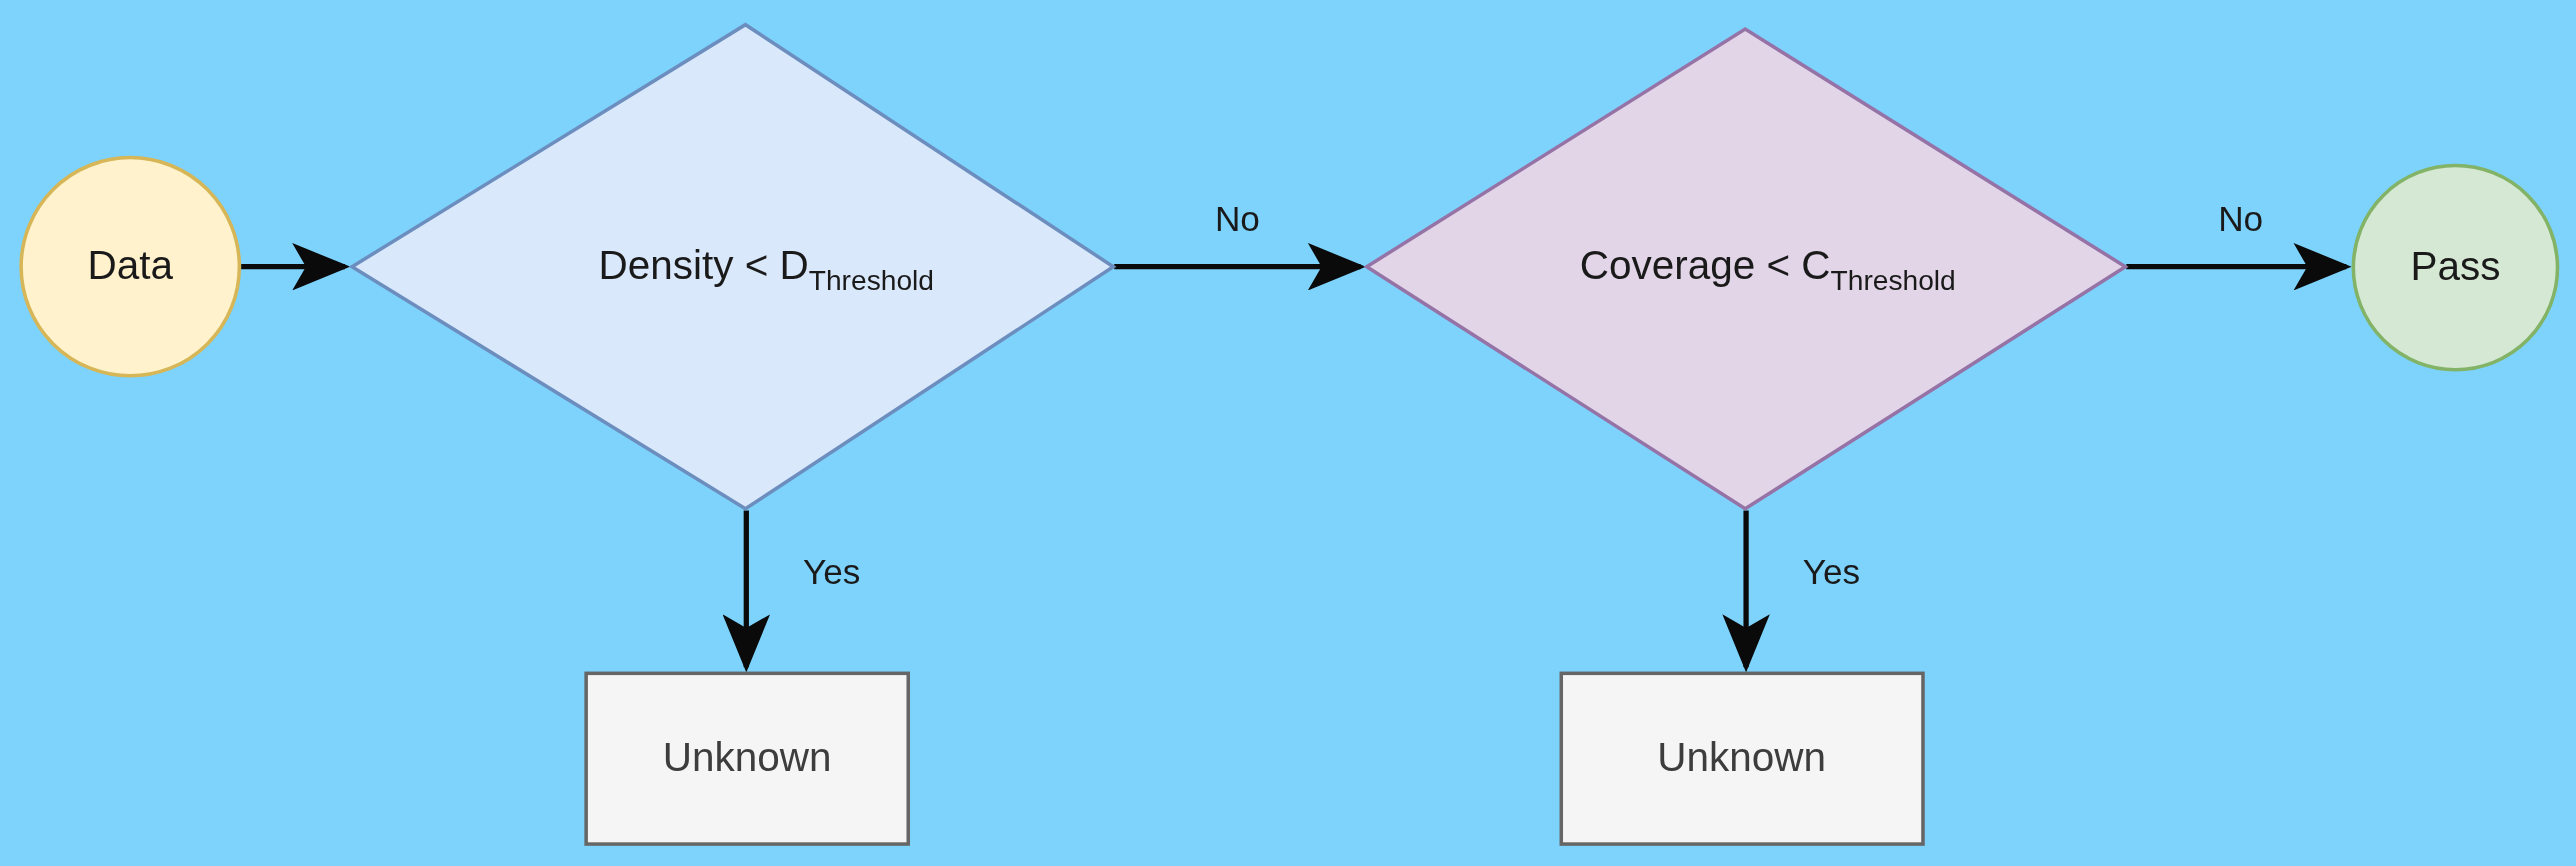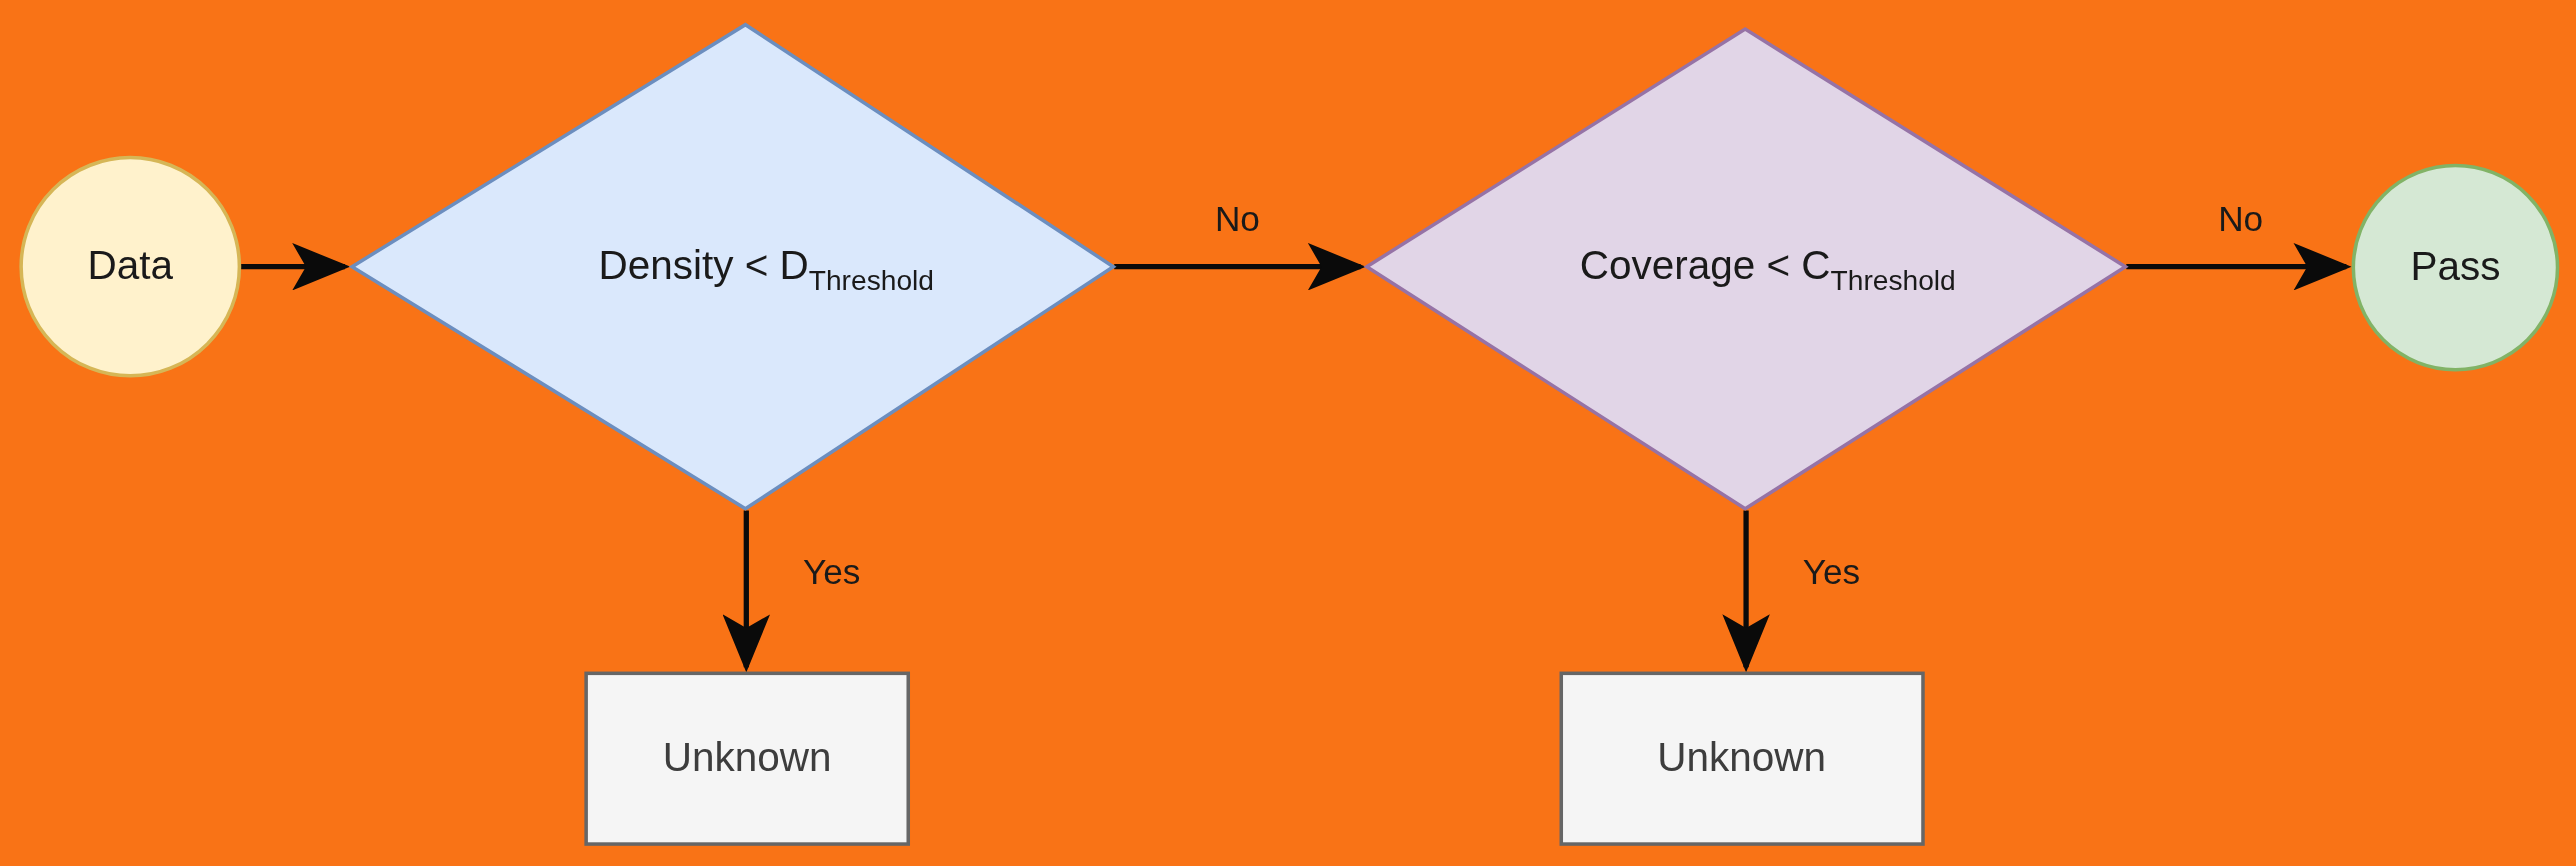--- a/index.html
+++ b/index.html
@@ -7,21 +7,21 @@
     padding: 0;
     background: #ffffff;
   }
   body {
     font-family: "Liberation Sans", sans-serif;
   }
   #canvas {
     position: relative;
     width: 2576px;
     height: 867px;
-    background: #f97316;
+    background: #7dd3fc;
     overflow: hidden;
   }
   #flow-svg {
     position: absolute;
     top: 0;
     left: 0;
     width: 2576px;
     height: 867px;
   }
   .node-shape {

